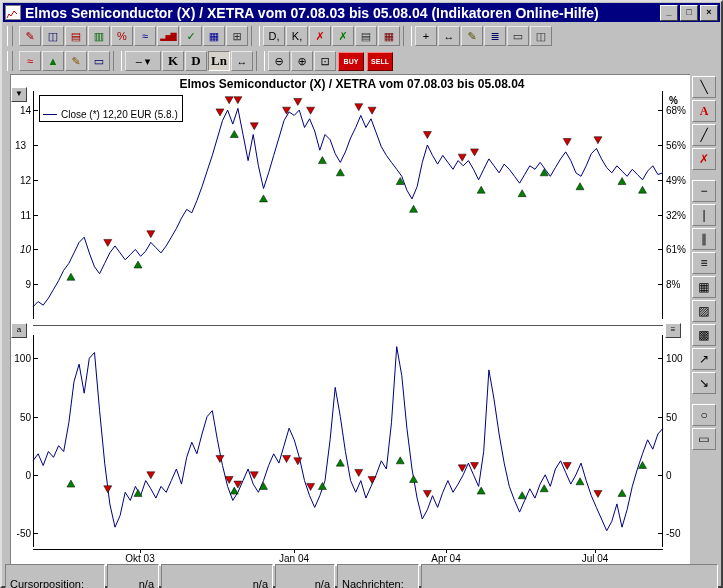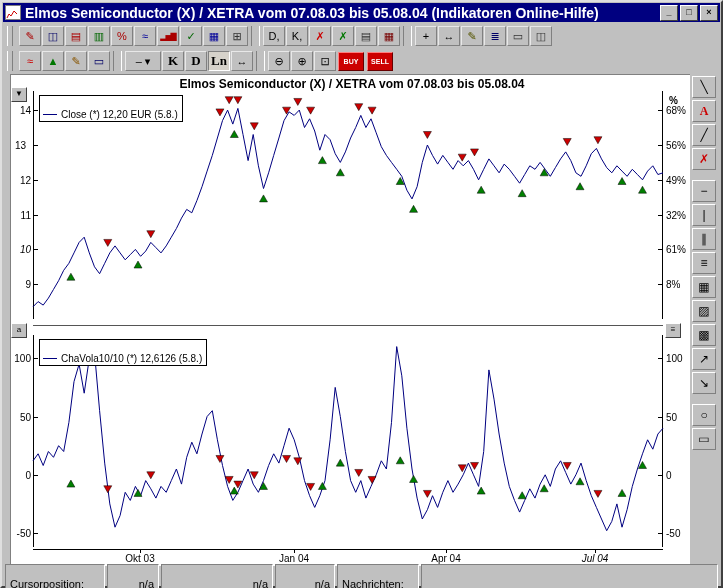--- a/index.html
+++ b/index.html
@@ -119,24 +119,20 @@
 
     <div class="legend" style="left:28px;top:20px;">
       <span class="legend-line"></span>
         <span>Close (*) 12,20 EUR (5.8.)</span>
     </div>
 
     <div class="pane-divider" style="left:22px;top:250px;width:630px;"></div>
     <div class="mini-btn" style="left:0;top:248px;">a</div>
     <div class="mini-btn" style="left:654px;top:248px;">≡</div>
 
-    <div class="legend" style="left:28px;top:264px;">
-      <span class="legend-line"></span>
-        <span>ChaVola10/10 (*) 12,6126 (5.8.)</span>
-    </div>
 
     <div class="xaxis-line" style="left:22px;top:474px;width:630px;"></div>
   <span class="axis-label" style="left: 2px; top: 29.5px; width: 18px; text-align: right;">14</span>
       <span class="axis-label" style="left: 655px; top: 29.5px; width: 28px; text-align: left;">68%</span>
       <span class="axis-label" style="left: 4px; top: 64.5px; width: 18px; text-align: left;">13</span>
       <span class="axis-label" style="left: 655px; top: 64.5px; width: 28px; text-align: left;">56%</span>
       <span class="axis-label" style="left: 2px; top: 99.5px; width: 18px; text-align: right;">12</span>
       <span class="axis-label" style="left: 655px; top: 99.5px; width: 28px; text-align: left;">49%</span>
       <span class="axis-label" style="left: 2px; top: 134.5px; width: 18px; text-align: right;">11</span>
       <span class="axis-label" style="left: 655px; top: 134.5px; width: 28px; text-align: left;">32%</span>
@@ -242,21 +238,21 @@
         <polygon points="585.0243902439024,161.41758241758242 593.0243902439024,161.41758241758242 589.0243902439024,154.41758241758242" fill="#008000" stroke="#000" stroke-width="0.5"></polygon>
         <polygon points="605.5121951219512,133.46153846153848 613.5121951219512,133.46153846153848 609.5121951219512,126.46153846153848" fill="#008000" stroke="#000" stroke-width="0.5"></polygon>
       </svg>
       <div class="xaxis-tick" style="left: 129px; top: 474px;"></div>
       <span class="axis-label" style="left: 107px; top: 478px; width: 44px; text-align: center;">Okt 03</span>
       <div class="xaxis-tick" style="left: 283px; top: 474px;"></div>
       <span class="axis-label" style="left: 261px; top: 478px; width: 44px; text-align: center;">Jan 04</span>
       <div class="xaxis-tick" style="left: 435px; top: 474px;"></div>
       <span class="axis-label" style="left: 413px; top: 478px; width: 44px; text-align: center;">Apr 04</span>
       <div class="xaxis-tick" style="left: 584px; top: 474px;"></div>
-      <span class="axis-label" style="left: 562px; top: 478px; width: 44px; text-align: center; font-style: italic;">Jul 04</span>
+      <span class="axis-label" style="left: 562px; top: 478px; width: 44px; text-align: center;">Jul 04</span>
     </div>
 
   <div class="palette" id="palette">
       <div class="pal-btn" style="color: rgb(0, 0, 0);">╲</div>
       <div class="pal-btn" style="color: rgb(204, 0, 0); font-family: &quot;Liberation Serif&quot;, serif; font-weight: bold;">A</div>
       <div class="pal-btn" style="color: rgb(0, 0, 0);">╱</div>
       <div class="pal-btn" style="color: rgb(204, 0, 0);">✗</div>
       <div class="pal-gap"></div>
       <div class="pal-btn" style="color: rgb(0, 0, 0);">−</div>
       <div class="pal-btn" style="color: rgb(0, 0, 0);">|</div>

